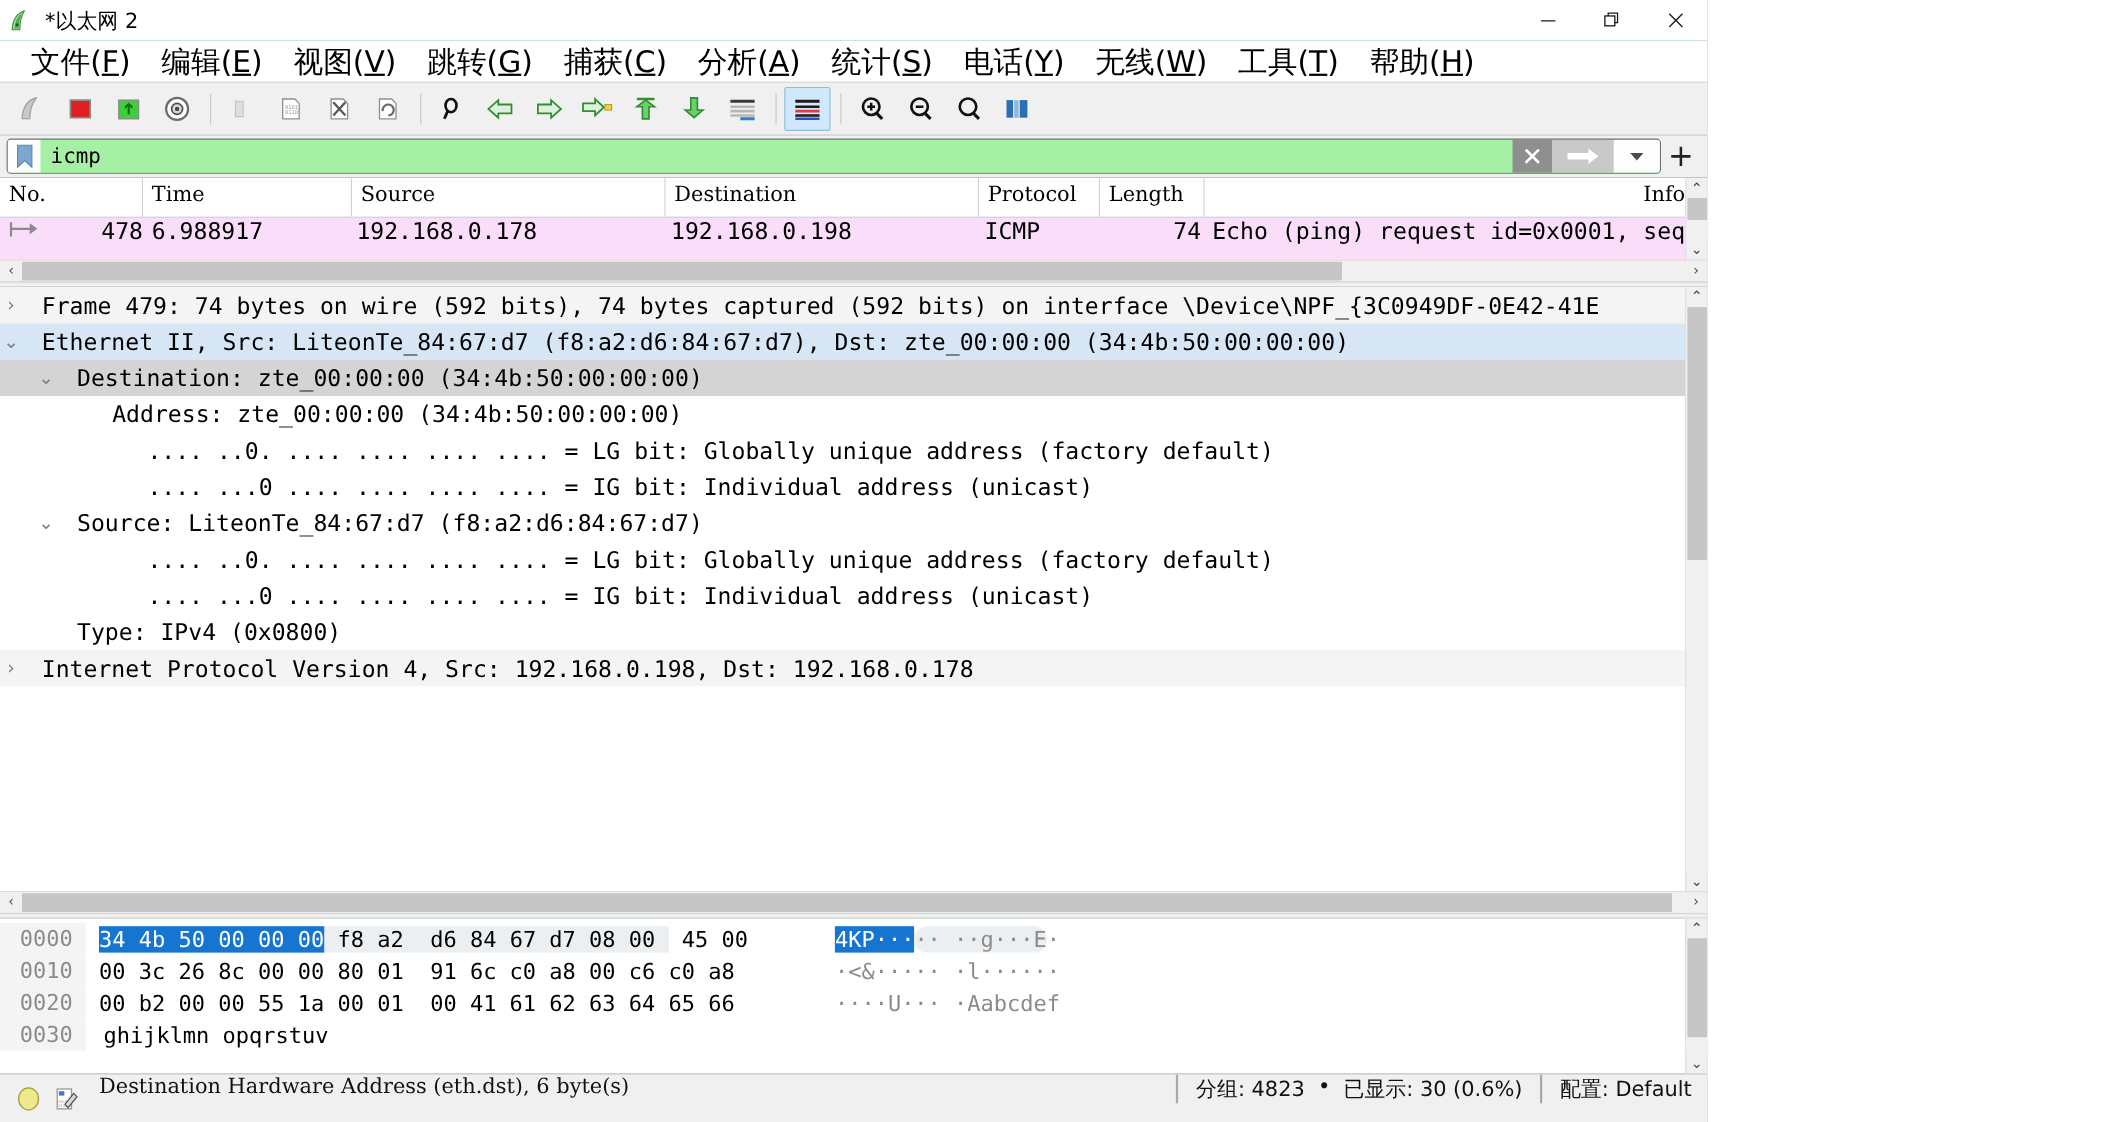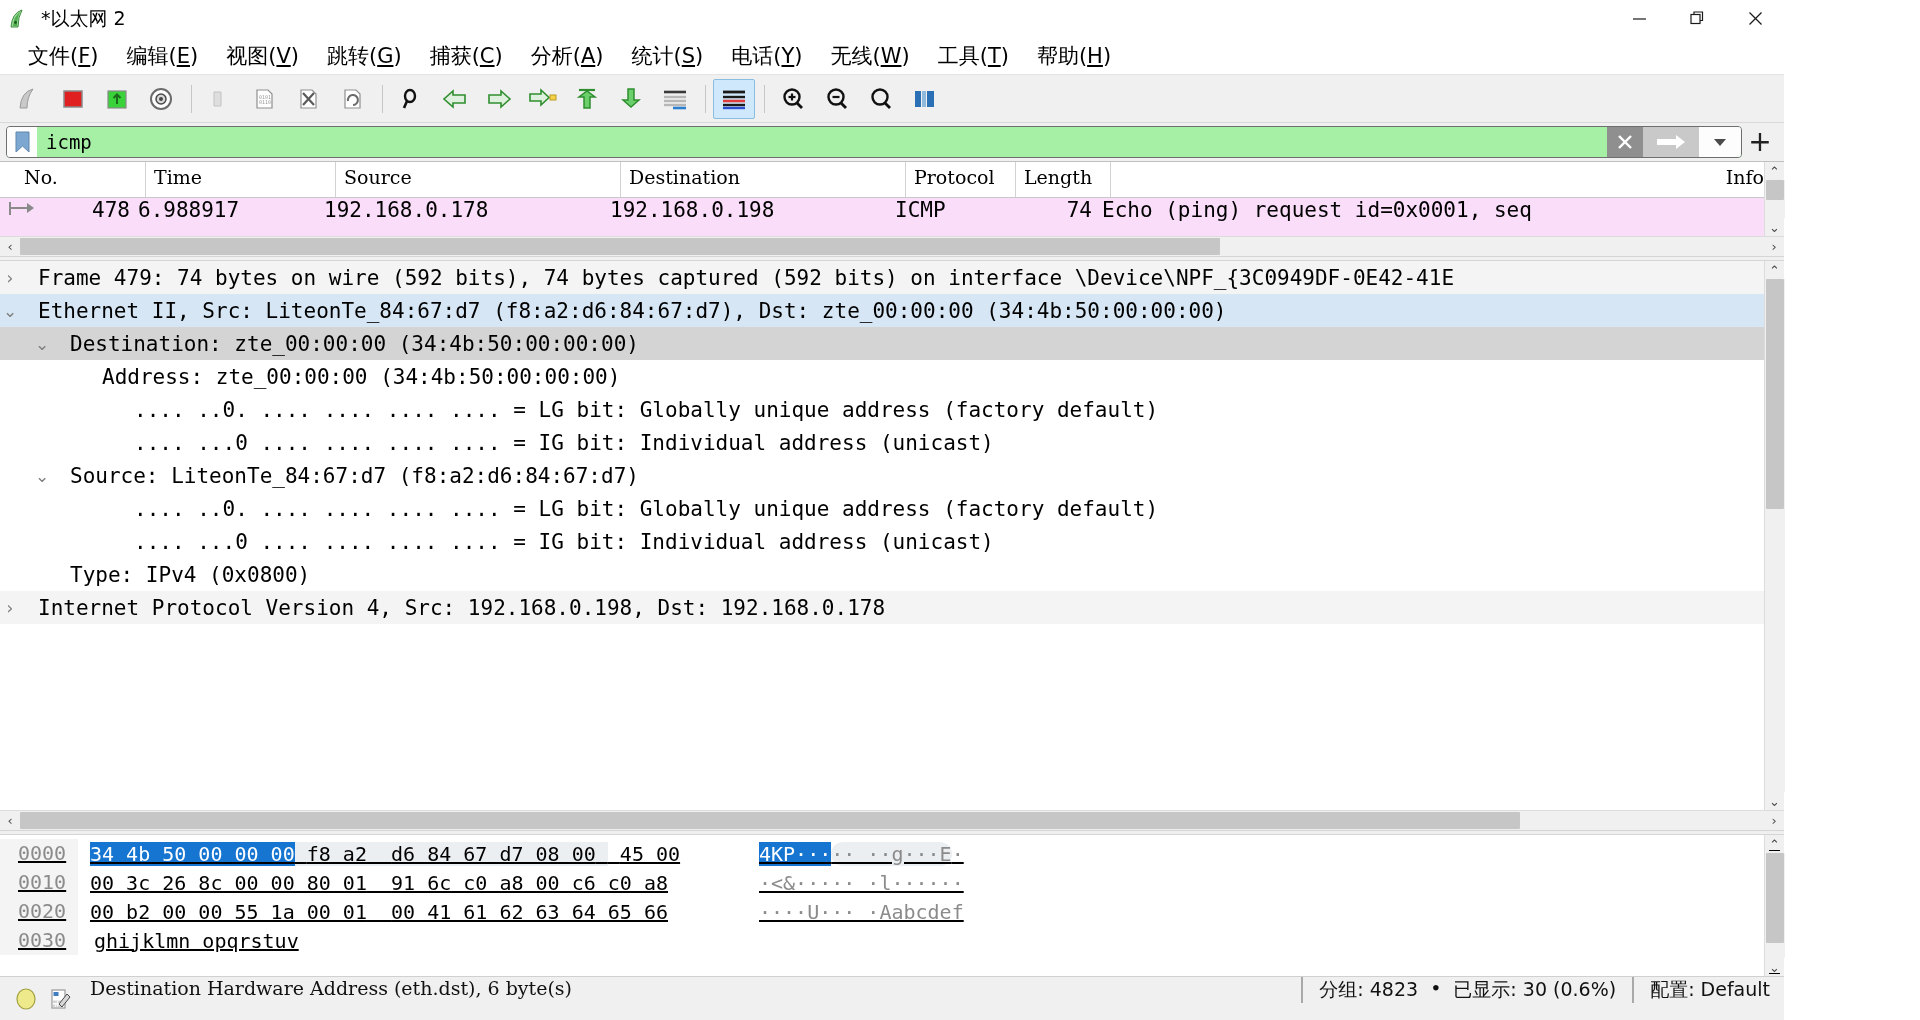--- a/index.html
+++ b/index.html
@@ -4,21 +4,21 @@
 <style>
   * { box-sizing: border-box; }
   html, body {
     margin: 0; padding: 0;
     width: 1920px; height: 1020px;
     overflow: hidden;
     background: #ffffff;
     font-family: "Liberation Sans", sans-serif;
   }
   #app {
-    width: 1784px; height: 1020px;
+    width: 1552px; height: 1020px;
     display: flex; flex-direction: column;
     background: #15803d;
   }
 
   
   .titlebar {
     height: 37px; flex: 0 0 37px;
     background: #ffffff;
     display: flex; align-items: center;
     position: relative;
@@ -37,21 +37,21 @@
 
   
   .menubar {
     height: 38px; flex: 0 0 38px;
     background: #ffffff;
     display: flex; align-items: center;
     padding-left: 14px;
     border-bottom: 1px solid #e4e4e4;
   }
   .menu-item {
-    font-size: 21px; color: #000; padding: 2px 14px;
+    font-size: 27px; color: #000; padding: 2px 14px;
     font-family: "DejaVu Sans", sans-serif;
     white-space: nowrap; cursor: default;
   }
   .menu-item u { text-decoration: underline; }
 
   
   .toolbar {
     height: 48px; flex: 0 0 48px;
     background: #f0f0f0;
     display: flex; align-items: center;
@@ -158,21 +158,21 @@
   }
   .dt-row.sel   { background: #d6e6f4; }
   .dt-row.hover { background: #d4d4d4; }
   .dt-row.alt   { background: #f4f4f4; }
   .twisty {
     width: 20px; flex: 0 0 20px; text-align: center;
     color: #808080; font-size: 17px; font-family: "DejaVu Sans", sans-serif;
   }
 
   
-  .bytes-wrap { display: flex; flex: 1 1 auto; min-height: 0; text-decoration: underline; }
+  .bytes-wrap { display: flex; flex: 1 1 auto; min-height: 0; }
   .bytes-body { flex: 1 1 auto; min-width: 0; padding-top: 4px; }
   .hx-row {
     height: 29px; display: flex; align-items: center;
     font-size: 20px; font-family: "DejaVu Sans Mono", monospace; color: #000;
   }
   .hx-off { width: 78px; flex: 0 0 78px; color: #8b8b8b; padding-left: 18px; background: #f4f4f4; height:29px; line-height:29px;}
   .hx-hex { width: 665px; flex: 0 0 665px; padding-left: 12px; letter-spacing: 0px; }
   .hx-asc { flex: 0 0 auto; padding-left: 16px; }
   .selbyte { background: #1675d1; color: #fff; }
   .shadebyte { background: #eceff1; }
@@ -402,21 +402,21 @@
         </svg>
       </div>
     </div>
     <div class="filter-plus">+</div>
   </div>
 
   <div class="pane-list">
     <div class="plist-wrap">
       <div class="plist-main">
         <div class="plist-head">
-          <div class="pcol" style="width:130px;flex:0 0 130px;margin-left:16px;">No.</div>
+          <div class="pcol" style="width:130px;flex:0 0 130px;">No.</div>
           <div class="pcol" style="width:190px;flex:0 0 190px;">Time</div>
           <div class="pcol" style="width:285px;flex:0 0 285px;">Source</div>
           <div class="pcol" style="width:285px;flex:0 0 285px;">Destination</div>
           <div class="pcol" style="width:110px;flex:0 0 110px;">Protocol</div>
           <div class="pcol" style="width:95px;flex:0 0 95px;">Length</div>
           <div class="pcol" style="flex:1 1 auto;border-right:0;text-align:right;">Info</div>
         </div>
         <div class="plist-row">
           <div class="arrow-cell">
             <svg width="30" height="20" viewBox="0 0 30 20">

